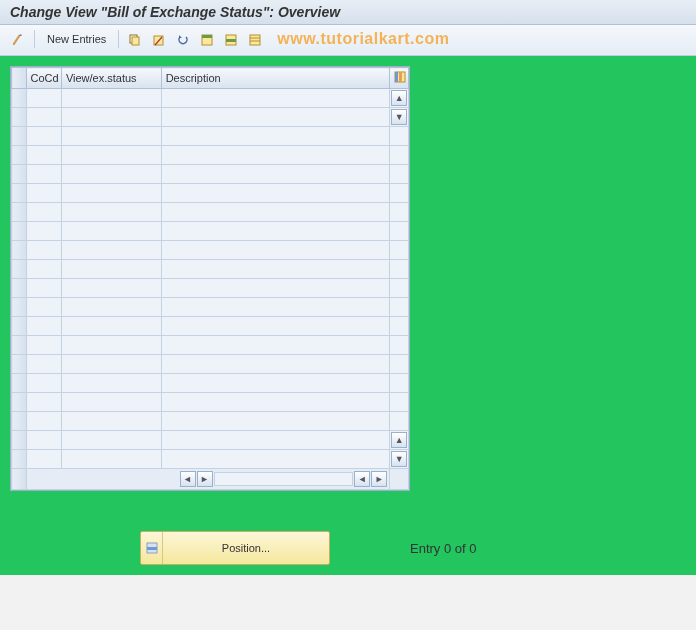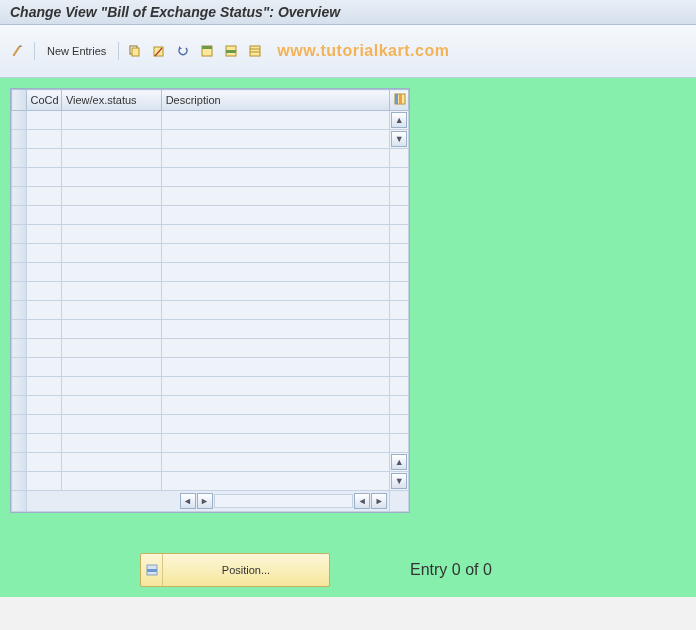--- a/index.html
+++ b/index.html
@@ -17,24 +17,24 @@
       border-bottom: 1px solid #b0c0d5;
     }
     .title-bar h1 {
       font-size: 14px;
       font-style: italic;
       font-weight: bold;
       color: #333;
     }
     .toolbar {
       background: linear-gradient(to bottom, #f5f8fc, #e5ecf5);
-      padding: 16px 8px;
+      padding: 5px 8px;
       border-bottom: 1px solid #c0cde0;
       display: flex;
-      align-items: center;
+      align-items: flex-start;
       gap: 4px;
       position: relative;
     }
     .toolbar-icon {
       width: 20px;
       height: 20px;
       display: inline-flex;
       align-items: center;
       justify-content: center;
       cursor: pointer;
@@ -52,21 +52,21 @@
       color: #f5a83a;
       font-size: 16px;
       font-weight: bold;
       letter-spacing: 0.5px;
       margin-left: 8px;
       opacity: 0.85;
       font-family: Arial, sans-serif;
     }
     .content-area {
       padding: 10px;
-      background: #86efac;
+      background: #22c55e;
     }
     .table-container {
       width: 400px;
       background: #e8eef5;
       border: 1px solid #9bb0c9;
       position: relative;
     }
     .grid {
       width: 100%;
       border-collapse: collapse;
@@ -164,21 +164,21 @@
       align-items: center;
       justify-content: center;
     }
     .position-btn .label {
       flex: 1;
       text-align: center;
       font-size: 11px;
       color: #333;
     }
     .entry-text {
-      font-size: 16px;
+      font-size: 13px;
       color: #333;
     }
   </style>
 </head>
 <body>
 
 <div class="title-bar">
   <h1>Change View "Bill of Exchange Status": Overview</h1>
 </div>
 

